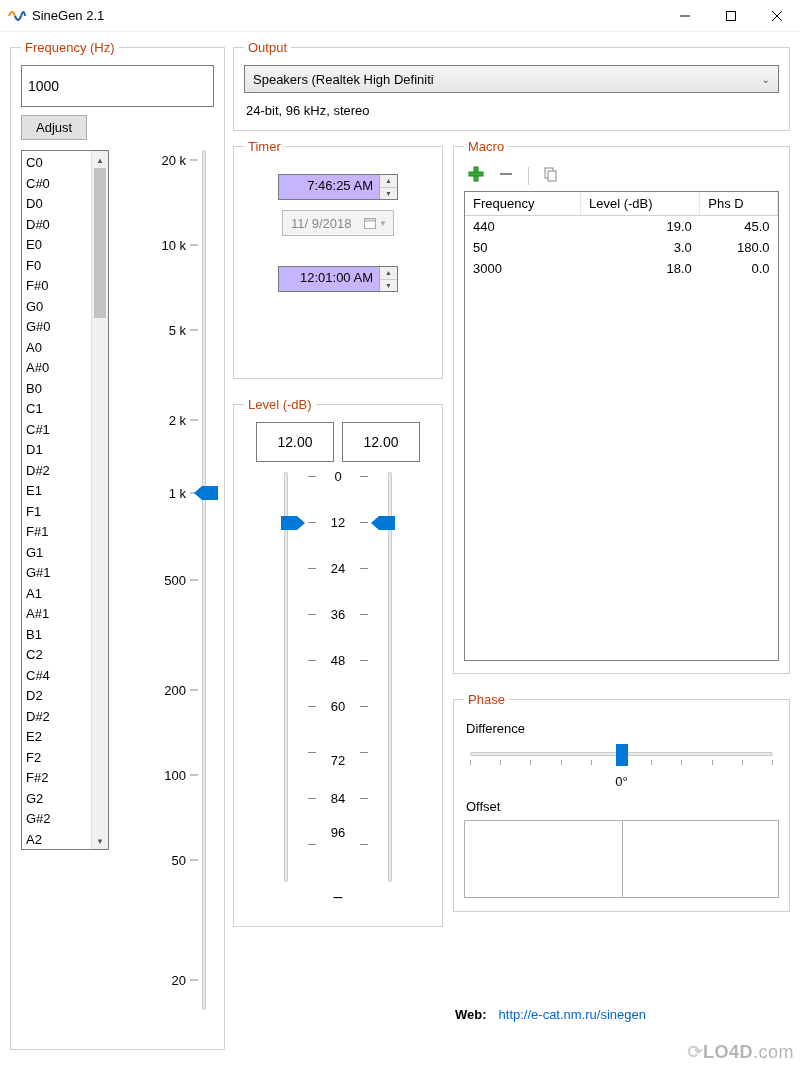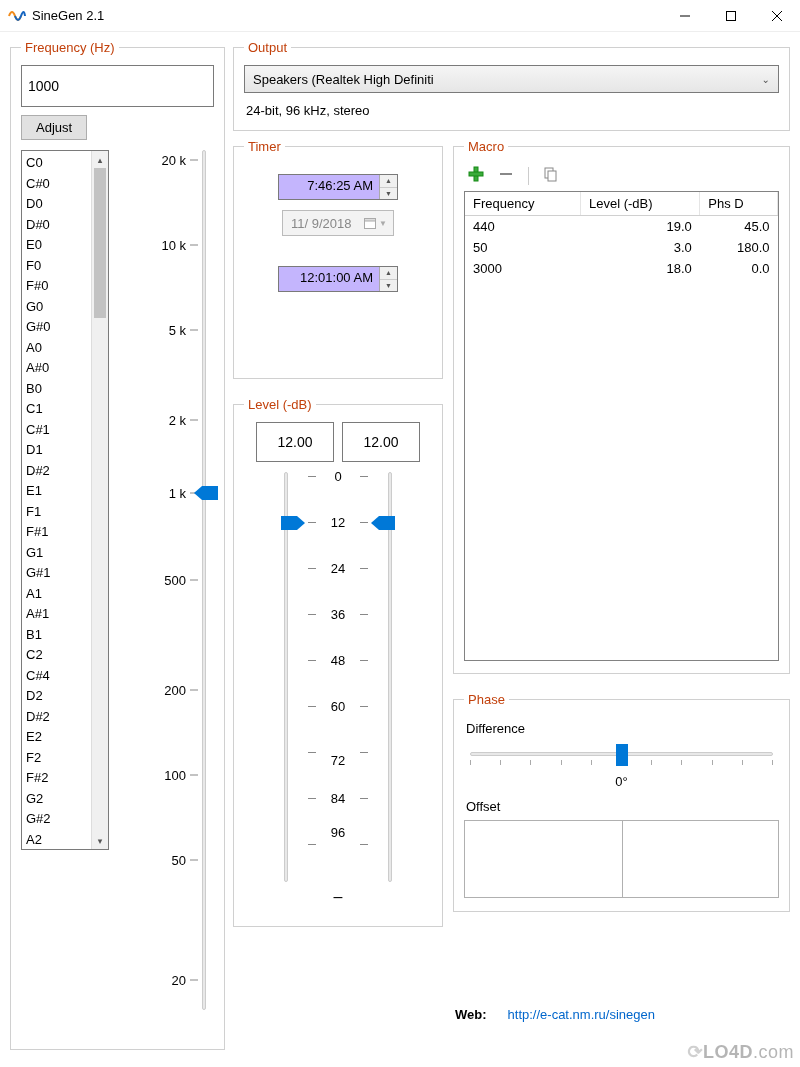--- a/index.html
+++ b/index.html
@@ -284,21 +284,21 @@
   border-left: 1px solid #b0b0b0;
 }
 
 .footer-links {
   position: absolute;
   left: 455px;
   bottom: 40px;
   font-size: 13px;
   line-height: 24px;
 }
-.footer-links .row { display: flex; gap: 21px; }
+.footer-links .row { display: flex; gap: 12px; }
 .footer-links .lbl { font-weight: bold; }
 .footer-links a { color: #0066cc; text-decoration: none; }
 
 .watermark {
   position: absolute;
   right: 6px; bottom: 4px;
   font-size: 18px; font-weight: bold;
   color: rgba(120,120,120,0.55);
   letter-spacing: 0.5px;
 }

